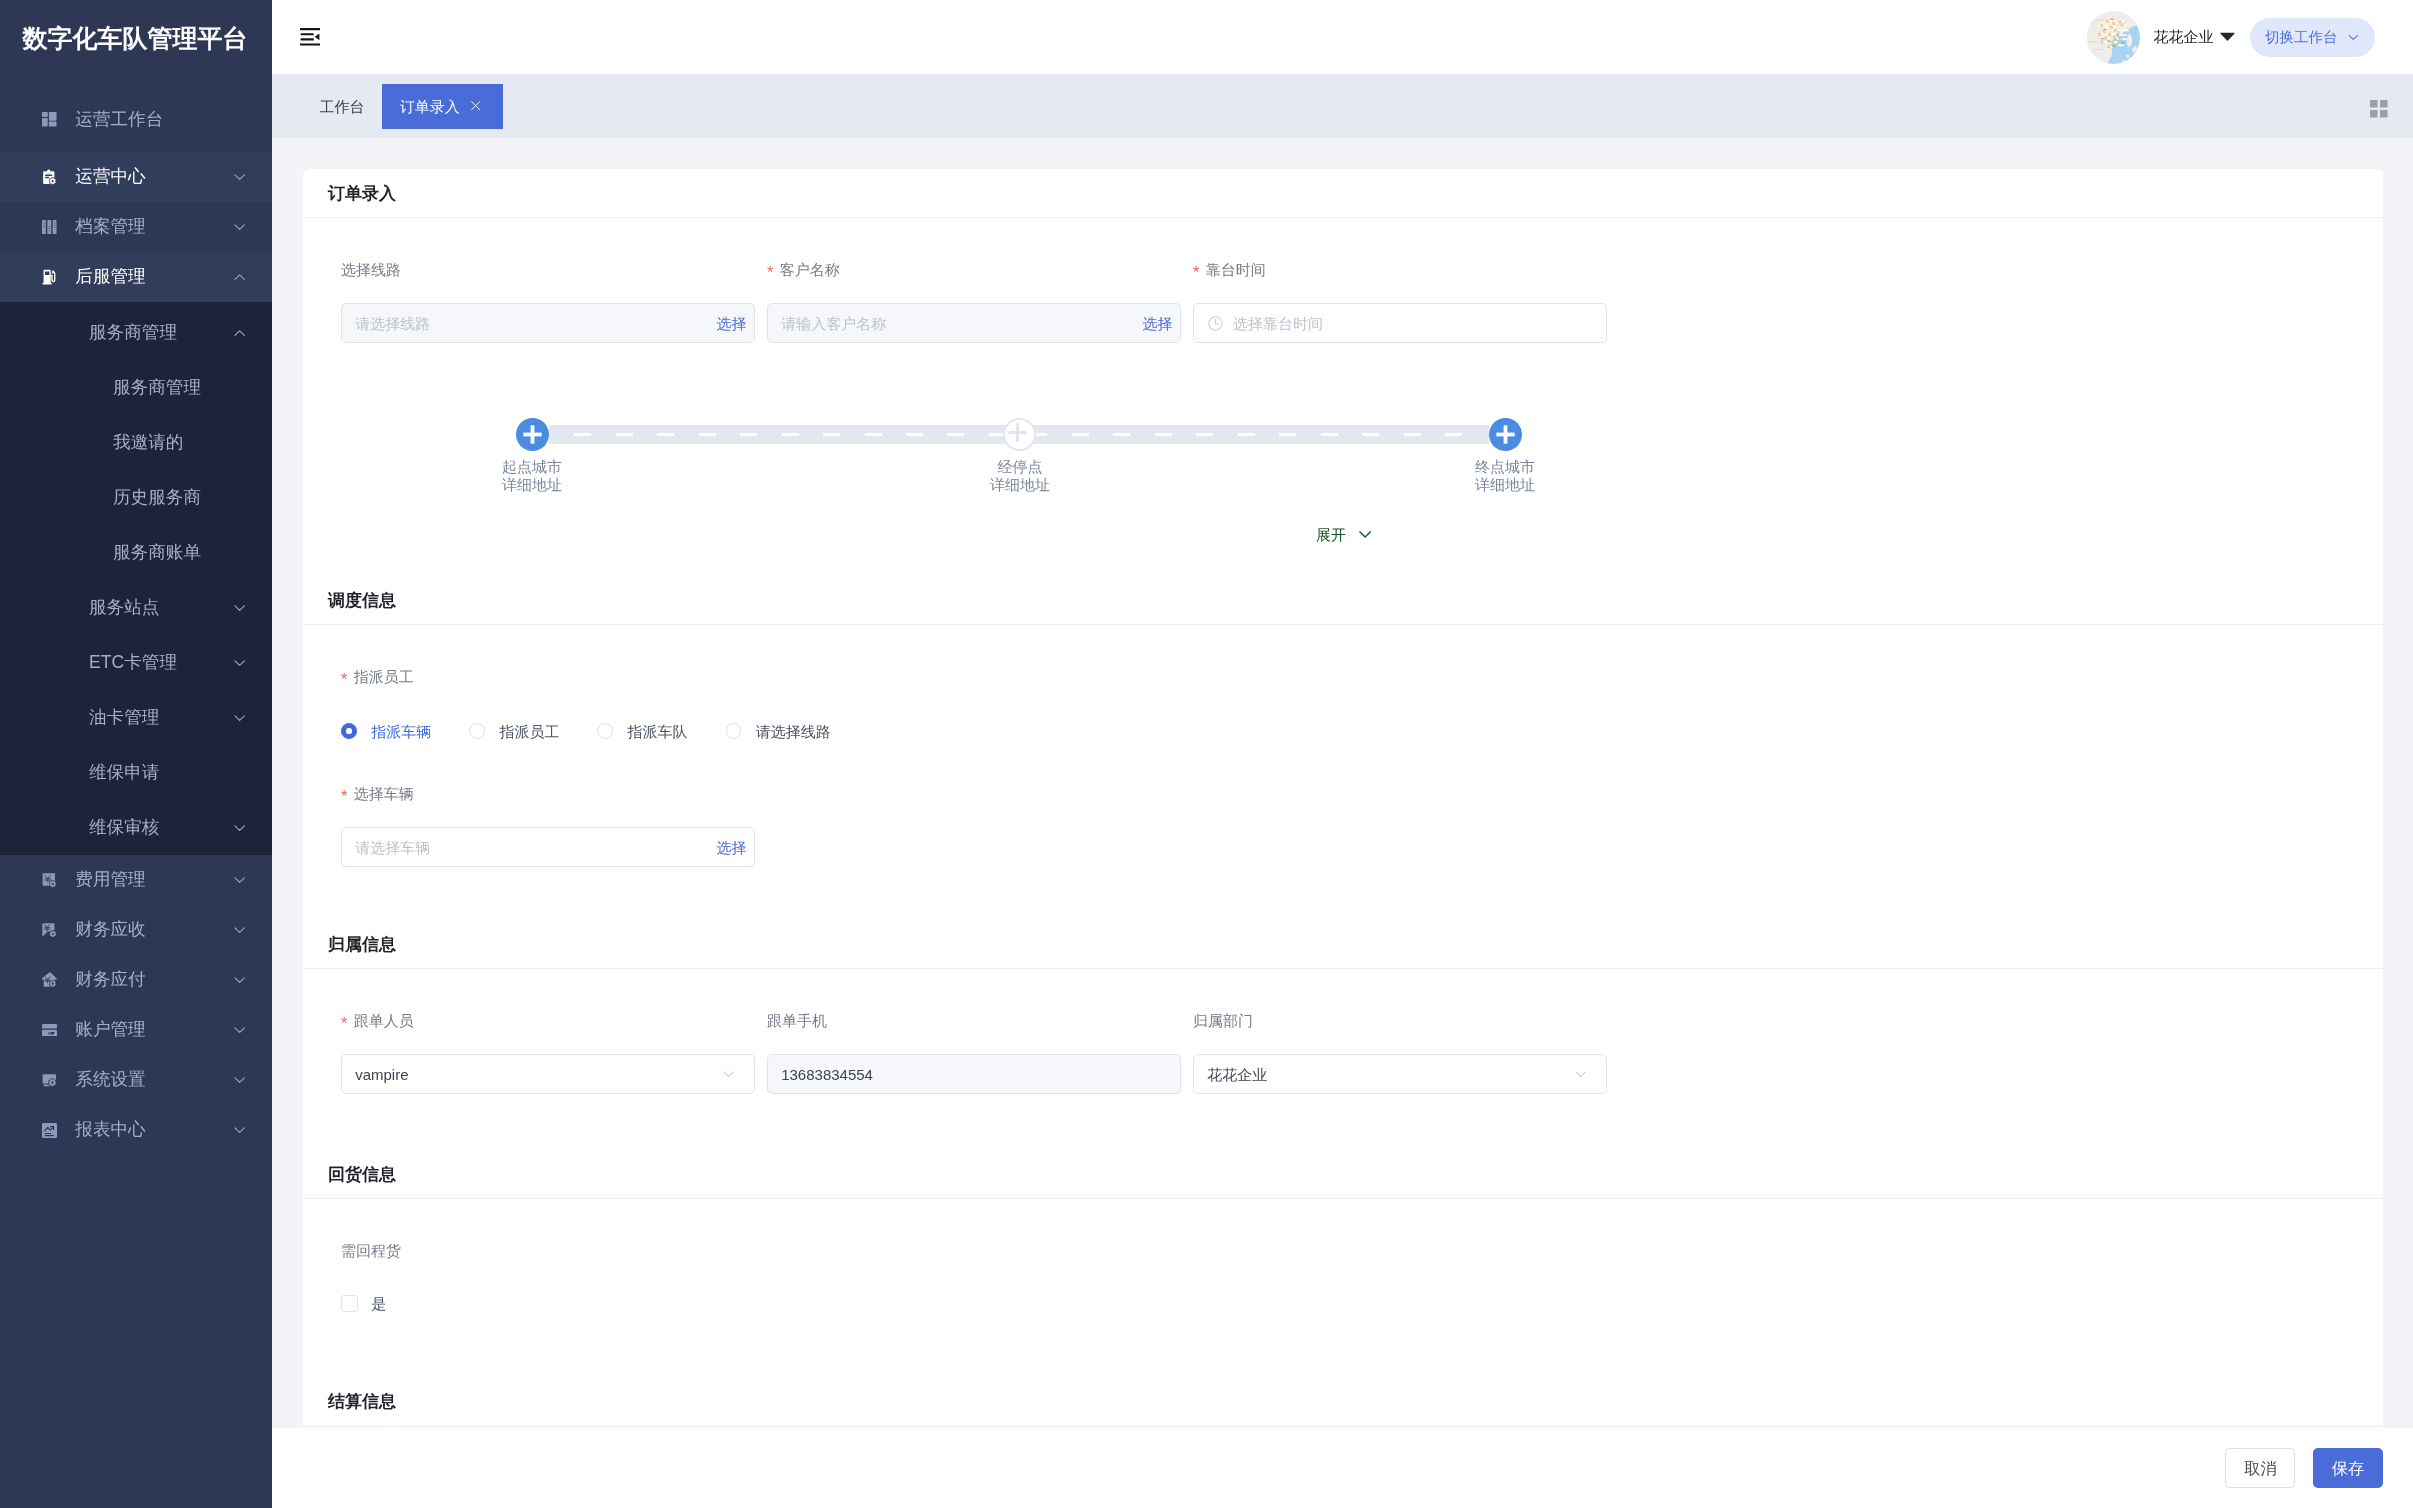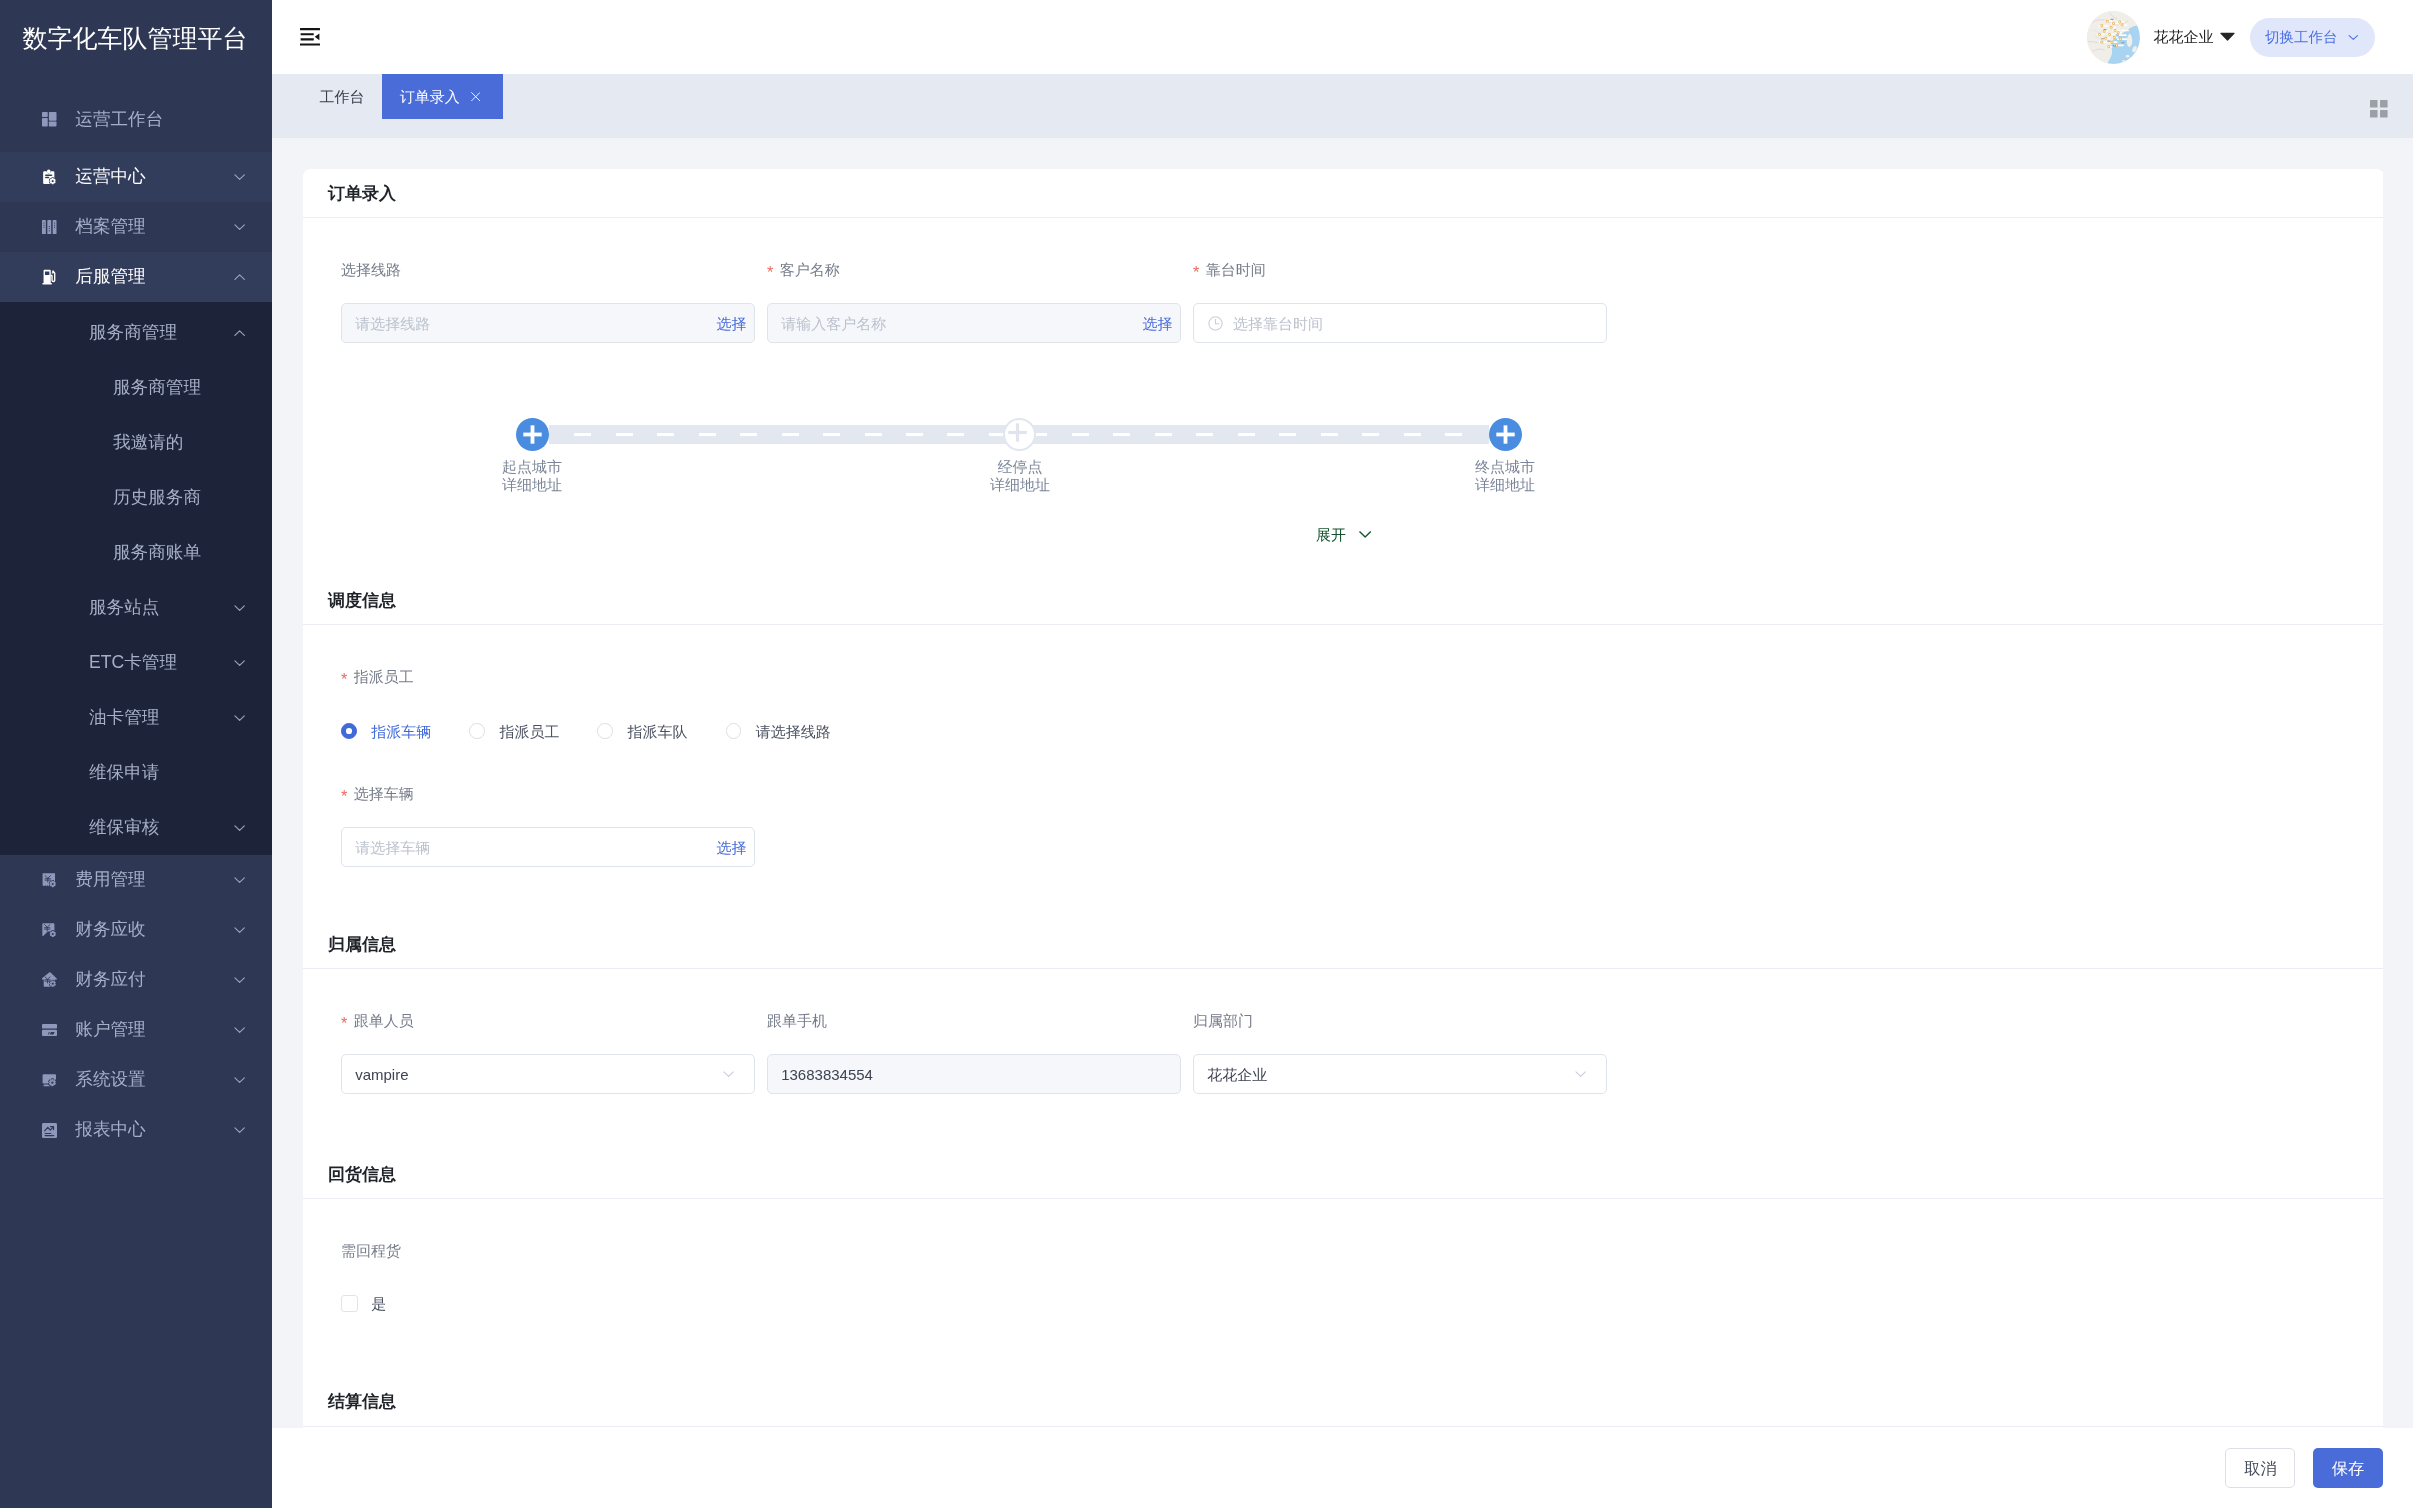--- a/index.html
+++ b/index.html
@@ -3,21 +3,21 @@
 <meta charset="utf-8">
 <title>数字化车队管理平台</title>
 <style>
 *{box-sizing:border-box;margin:0;padding:0}
 html,body{width:2413px;height:1508px;overflow:hidden}
 body{font-family:"Liberation Sans",sans-serif;background:#f2f4f7;-webkit-font-smoothing:antialiased}
 svg{display:block}
 .app{display:flex;width:2413px;height:1508px}
 
 .sidebar{width:272px;flex:0 0 272px;background:#2e3754;height:1508px;overflow:hidden;position:relative;--cut:#2e3754}
-.logo{height:77px;display:flex;align-items:center;padding-left:22.6px;color:#fff;font-size:25px;font-weight:400;white-space:nowrap}
+.logo{height:77px;display:flex;align-items:center;padding-left:22.6px;color:#fff;font-size:25px;font-weight:700;white-space:nowrap}
 .menu{padding-top:17.6px}
 .mi{height:50px;display:flex;align-items:center;padding-left:42px;cursor:pointer;position:relative}
 .mi.first{margin-bottom:7.5px}
 .mi .ico{flex:0 0 16.3px;width:16.3px;color:#8d98ba;display:flex;align-items:center;justify-content:flex-start}
 .mi .ico svg{display:block}
 .mi .lbl{margin-left:17px;font-size:17.6px;color:#a7afc8;white-space:nowrap;line-height:17.6px}
 .mi .arr{position:absolute;right:27px;top:50%;margin-top:-3.1px;width:11.3px;height:6.3px;color:#98a1be}
 .mi.hl{background:#323c5b;--cut:#323c5b}
 .mi.hl .ico{color:#fff}
 .mi.hl .lbl{color:#fff}
@@ -30,21 +30,21 @@
 
 .main{flex:1;display:flex;flex-direction:column;height:1508px;min-width:0;position:relative}
 .topbar{height:74px;background:#fff;display:flex;align-items:center;flex:0 0 74px}
 .ham{margin-left:28px;width:20px;height:17.6px;cursor:pointer}
 .topright{margin-left:auto;display:flex;align-items:center;padding-right:38px}
 .avatar{width:53px;height:53px;border-radius:50%;overflow:hidden;flex:0 0 53px;background:#efece7}
 .corp{font-size:15px;color:#1f1f1f;margin-left:14px;white-space:nowrap;line-height:15.7px}
 .caret{margin-left:6.3px;width:15px;height:10.7px;color:#262626;cursor:pointer}
 .swbtn{margin-left:15px;height:39px;border-radius:19.5px;background:#e1e7fb;color:#4a70e2;font-size:14.5px;display:flex;align-items:center;padding:0 15px;cursor:pointer;white-space:nowrap;line-height:14.5px}
 .swbtn .chev{margin-left:10px;width:12.6px;height:12.6px}
-.tabbar{height:64px;background:#e5e9f2;display:flex;align-items:flex-start;flex:0 0 64px;position:relative}
+.tabbar{height:64px;background:#e5e9f2;display:flex;align-items:center;flex:0 0 64px;position:relative}
 .tab{height:45px;display:flex;align-items:center;padding:0 17.6px;font-size:15px;color:#39414f;cursor:pointer;white-space:nowrap;line-height:15px}
 .tab:first-child{margin-left:30px}
 .tab.on{background:#4a6cd8;color:#fff}
 .tab.on{padding-right:22.6px}
 .tab .x{margin-left:11.3px;width:9.4px;height:9.4px}
 .gridbtn{position:absolute;right:25px;top:26.4px;width:17.6px;height:17.6px;cursor:pointer;color:#9b9fa6}
 .content{flex:1;overflow:hidden;position:relative;background:#f2f4f7;display:flex;height:1290px}
 .scrollarea{flex:1;padding:31px 0 0 31px;min-width:0;position:relative;overflow:hidden}
 .sbar{width:30px;flex:0 0 30px;background:#f2f4f7;position:relative}
 .card{background:#fff;border-radius:7.5px;width:2081px;position:relative}

